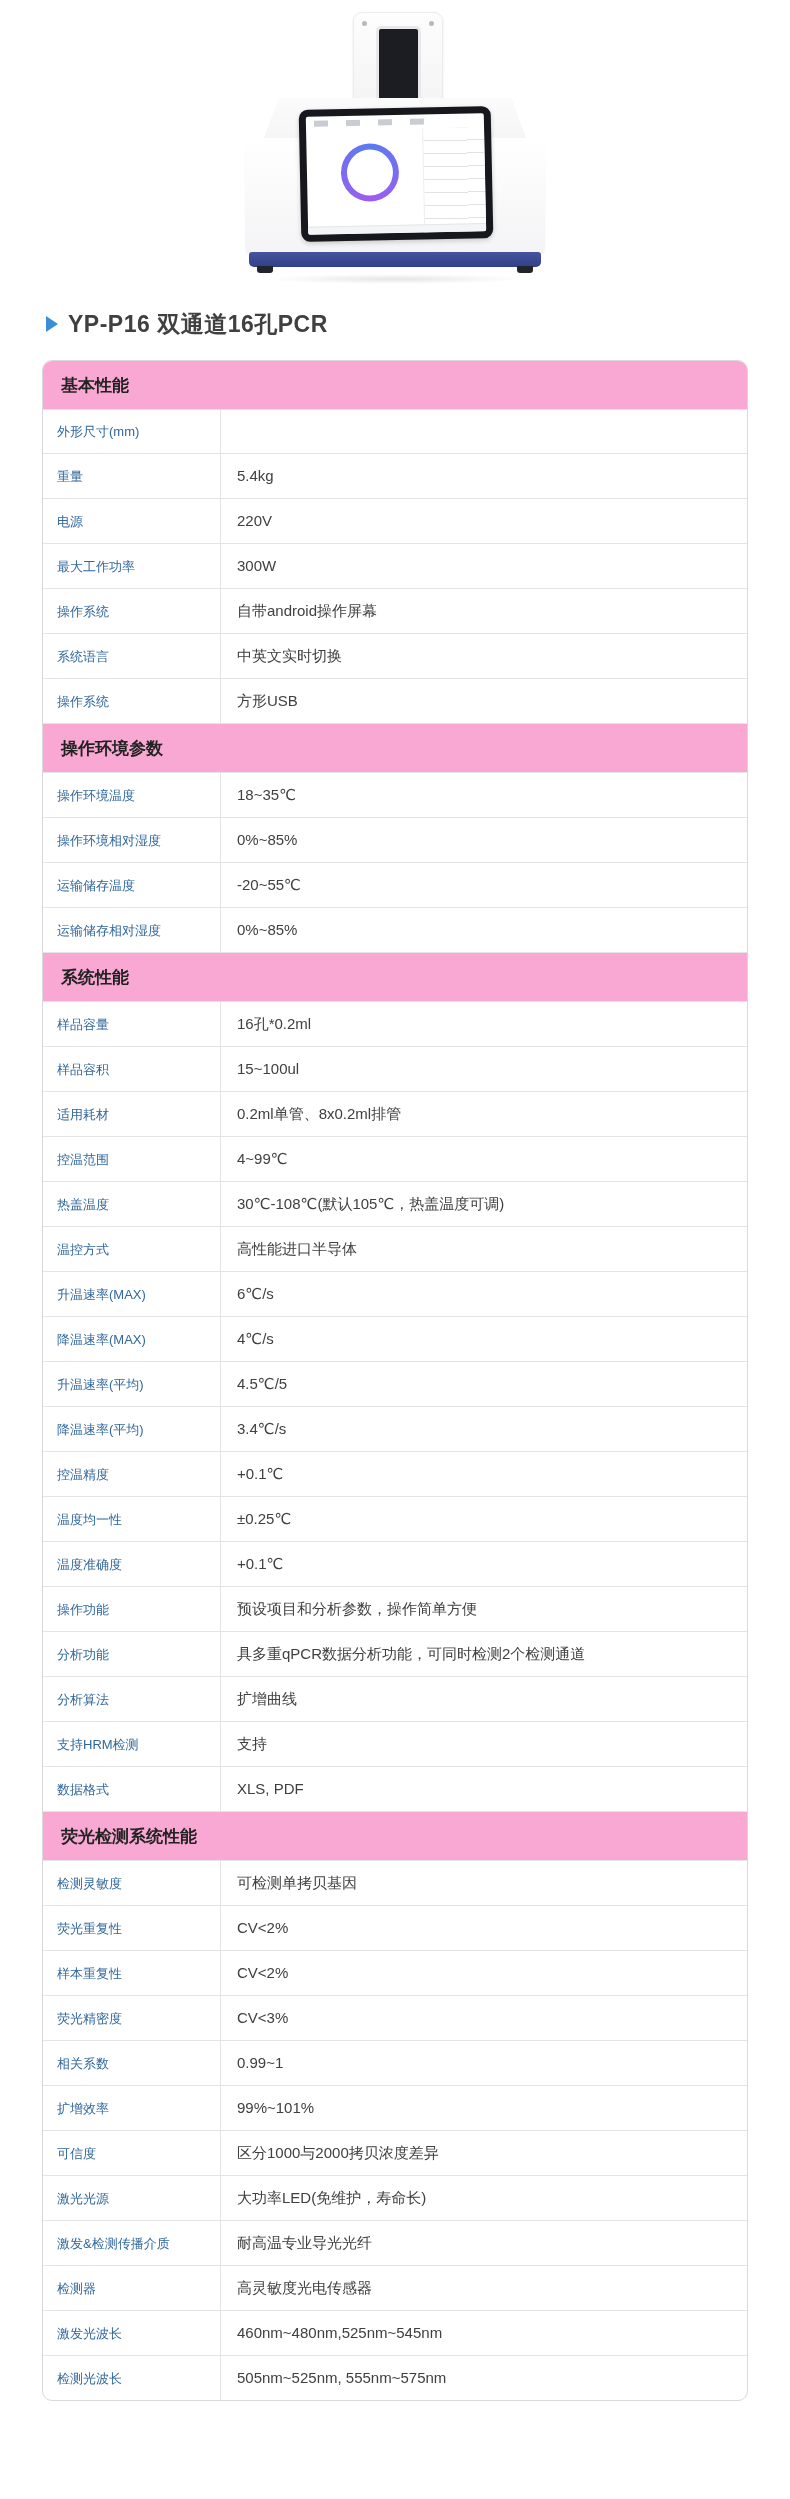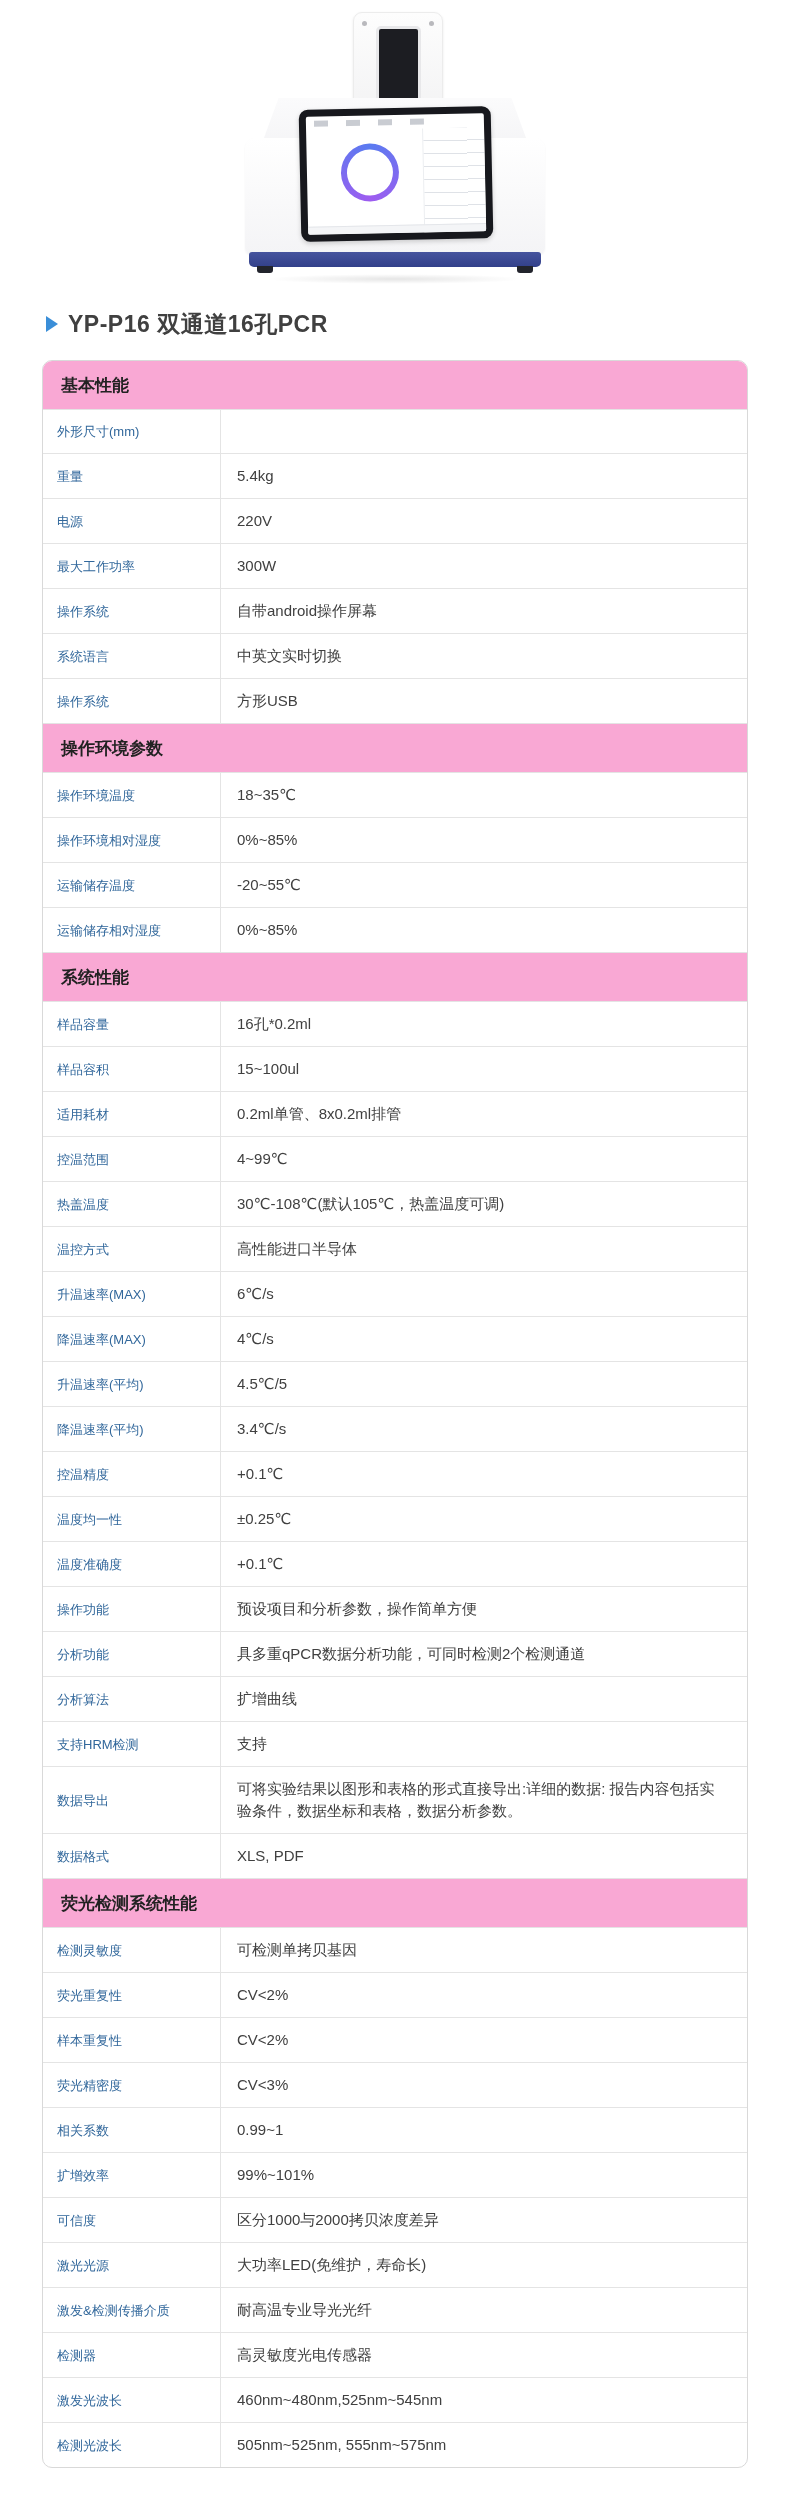--- a/index.html
+++ b/index.html
@@ -250,24 +250,20 @@
         </div>
         <div class="spec-row">
           <div class="spec-label">分析算法</div>
           <div class="spec-value">扩增曲线</div>
         </div>
         <div class="spec-row">
           <div class="spec-label">支持HRM检测</div>
           <div class="spec-value">支持</div>
         </div>
         <div class="spec-row">
-          <div class="spec-label">数据导出</div>
-          <div class="spec-value">可将实验结果以图形和表格的形式直接导出:详细的数据: 报告内容包括实验条件，数据坐标和表格，数据分析参数。</div>
-        </div>
-        <div class="spec-row">
           <div class="spec-label">数据格式</div>
           <div class="spec-value">XLS, PDF</div>
         </div>
       </div>
       <div class="section">
         <div class="section-header">荧光检测系统性能</div>
         <div class="spec-row">
           <div class="spec-label">检测灵敏度</div>
           <div class="spec-value">可检测单拷贝基因</div>
         </div>

